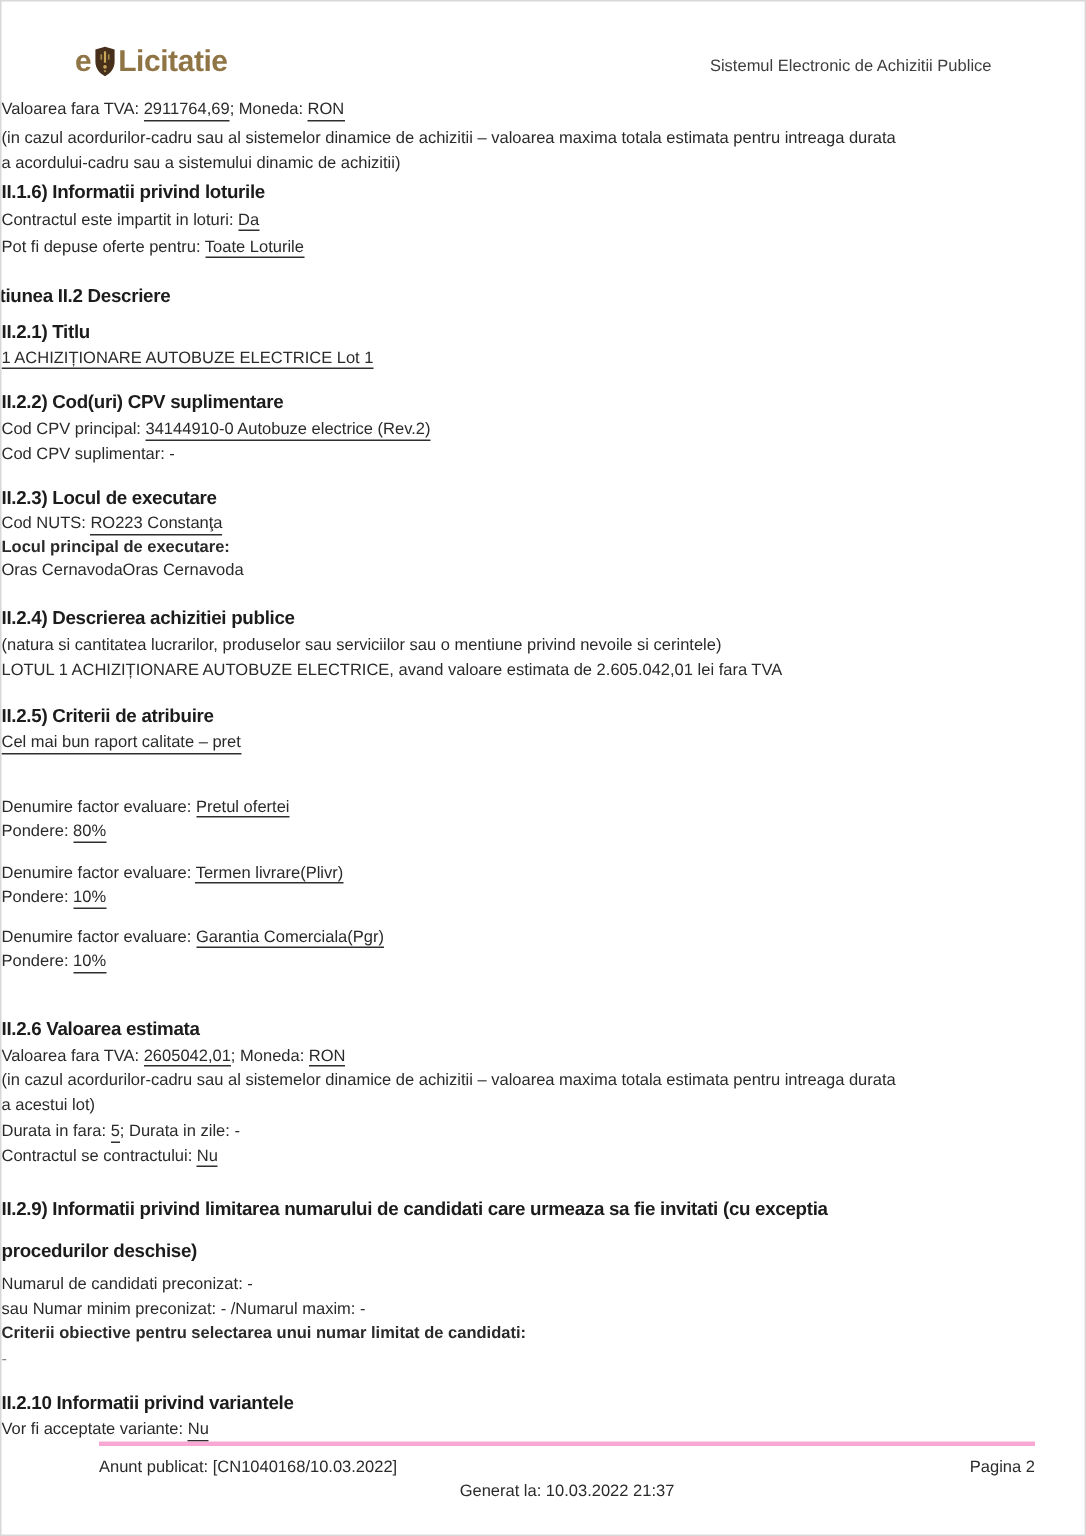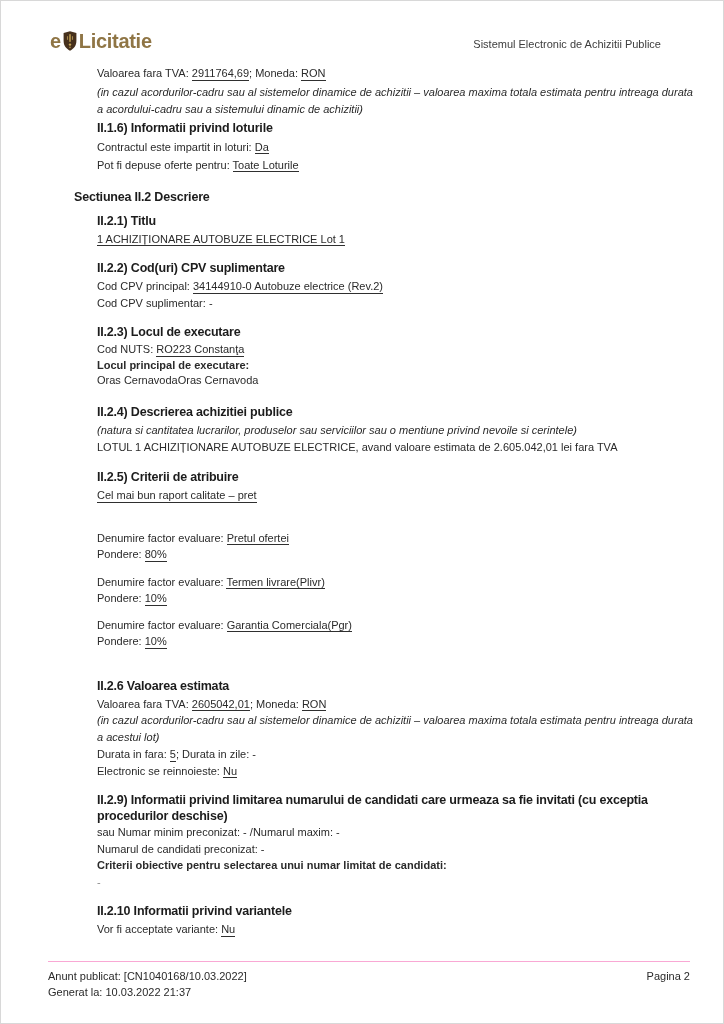--- a/index.html
+++ b/index.html
@@ -14,37 +14,37 @@
   }
   
   .header { position: relative; padding-top: 28px; height: 58px; }
   .logo { position: absolute; left: 49px; top: 28px; display: flex; align-items: center; }
   .logo-e { font-size: 20px; font-weight: bold; color: #8f7545; letter-spacing: -0.3px; }
   .shield { width: 16px; height: 24px; margin: 0 1px 0 1px; display: block; }
   .logo-name { font-size: 20px; font-weight: bold; color: #8f7545; letter-spacing: -0.3px; }
   .sysname { position: absolute; right: 62px; top: 37px; font-size: 11px; color: #3d3d3d; }
 
   
-  .content { padding-left: 96px; width: 700px; }
+  .content { width: 700px; }
   .outdent { margin-left: -23px; }
   .h { font-size: 12.5px; font-weight: bold; color: #1c1c1c; letter-spacing: -0.2px; line-height: 20px; }
   .line { font-size: 11px; line-height: 16.5px; color: #2a2a2a; }
   .tight .line { line-height: 15.5px; }
-  .note { font-size: 11px; font-style: italic; line-height: 17px; color: #2a2a2a; width: 600px; }
+  .note { font-size: 11px; line-height: 17px; color: #2a2a2a; width: 600px; }
   .b { font-weight: bold; }
   .u { border-bottom: 1px solid #2f2f2f; padding-bottom: 0.5px; }
   .dim { color: #8a8a8a; }
   .body-wrap { width: 602px; }
 
   
   .footer {
-    position: absolute; left: 47px; right: 33px; top: 960px;
-    border-top: 1px solid #f9a8d4;
+    position: absolute; left: 65px; right: 33px; top: 960px;
+    border-top: 3px solid #f9a8d4;
     padding-top: 6px;
-    font-size: 11px; color: #2a2a2a;
+    font-size: 11px; color: #2a2a2a; text-align: center;
   }
   .footer-row1 { display: flex; justify-content: space-between; line-height: 16px; }
   .footer-row2 { line-height: 17px; }
 </style>
 </head>
 <body>
 
 <div class="page">
 
   <div class="header">
@@ -109,25 +109,25 @@
       <div style="margin-top:10px">
         <p class="line"><span>Denumire factor evaluare: </span><span class="u">Garantia Comerciala(Pgr)</span></p>
         <p class="line"><span>Pondere: </span><span class="u">10%</span></p>
       </div>
 
       <h3 class="h" style="margin-top:26px">II.2.6 Valoarea estimata</h3>
       <p class="line"><span>Valoarea fara TVA: </span><span class="u">2605042,01</span><span>; Moneda: </span><span class="u">RON</span></p>
       <p class="note">(in cazul acordurilor-cadru sau al sistemelor dinamice de achizitii – valoarea maxima totala estimata pentru intreaga durata a acestui lot)</p>
 
       <p class="line"><span>Durata in fara: </span><span class="u">5</span><span>; Durata in zile: -</span></p>
-      <p class="line"><span>Electronic se reinnoieste: </span><span class="u">Nu</span></p>
+      <p class="line"><span>Contractul se contractului: </span><span class="u">Nu</span></p>
 
-      <h3 class="h" style="margin-top:13px; width:560px; line-height:16px">II.2.9) Informatii privind limitarea numarului de candidati care urmeaza sa fie invitati (cu exceptia procedurilor deschise)</h3>
+      <h3 class="h" style="margin-top:13px; width:560px; line-height:28px">II.2.9) Informatii privind limitarea numarului de candidati care urmeaza sa fie invitati (cu exceptia procedurilor deschise)</h3>
+      <p class="line">Numarul de candidati preconizat: -</p>
       <p class="line">sau Numar minim preconizat: - /Numarul maxim:  -</p>
-      <p class="line">Numarul de candidati preconizat: -</p>
       <p class="line b">Criterii obiective pentru selectarea unui numar limitat de candidati:</p>
       <p class="line dim">-</p>
 
       <h3 class="h" style="margin-top:11px">II.2.10 Informatii privind variantele</h3>
       <p class="line"><span>Vor fi acceptate variante: </span><span class="u">Nu</span></p>
 
     </div>
   </div>
 
   <div class="footer">

